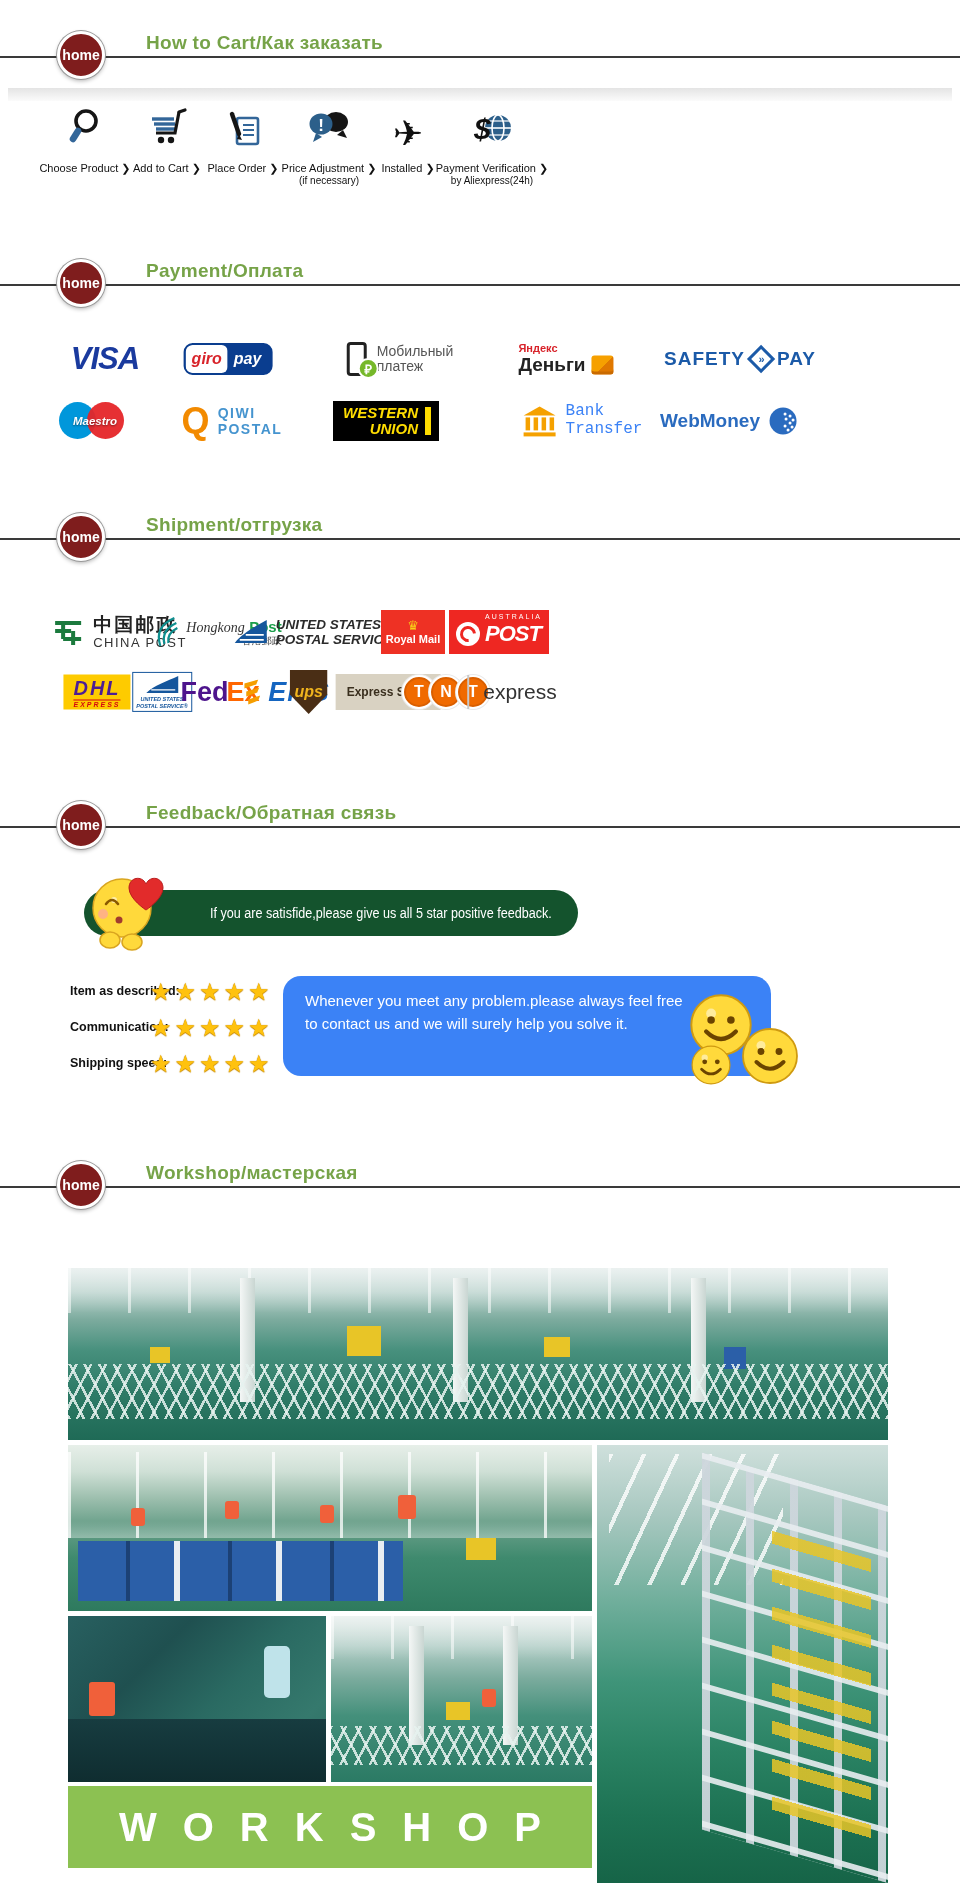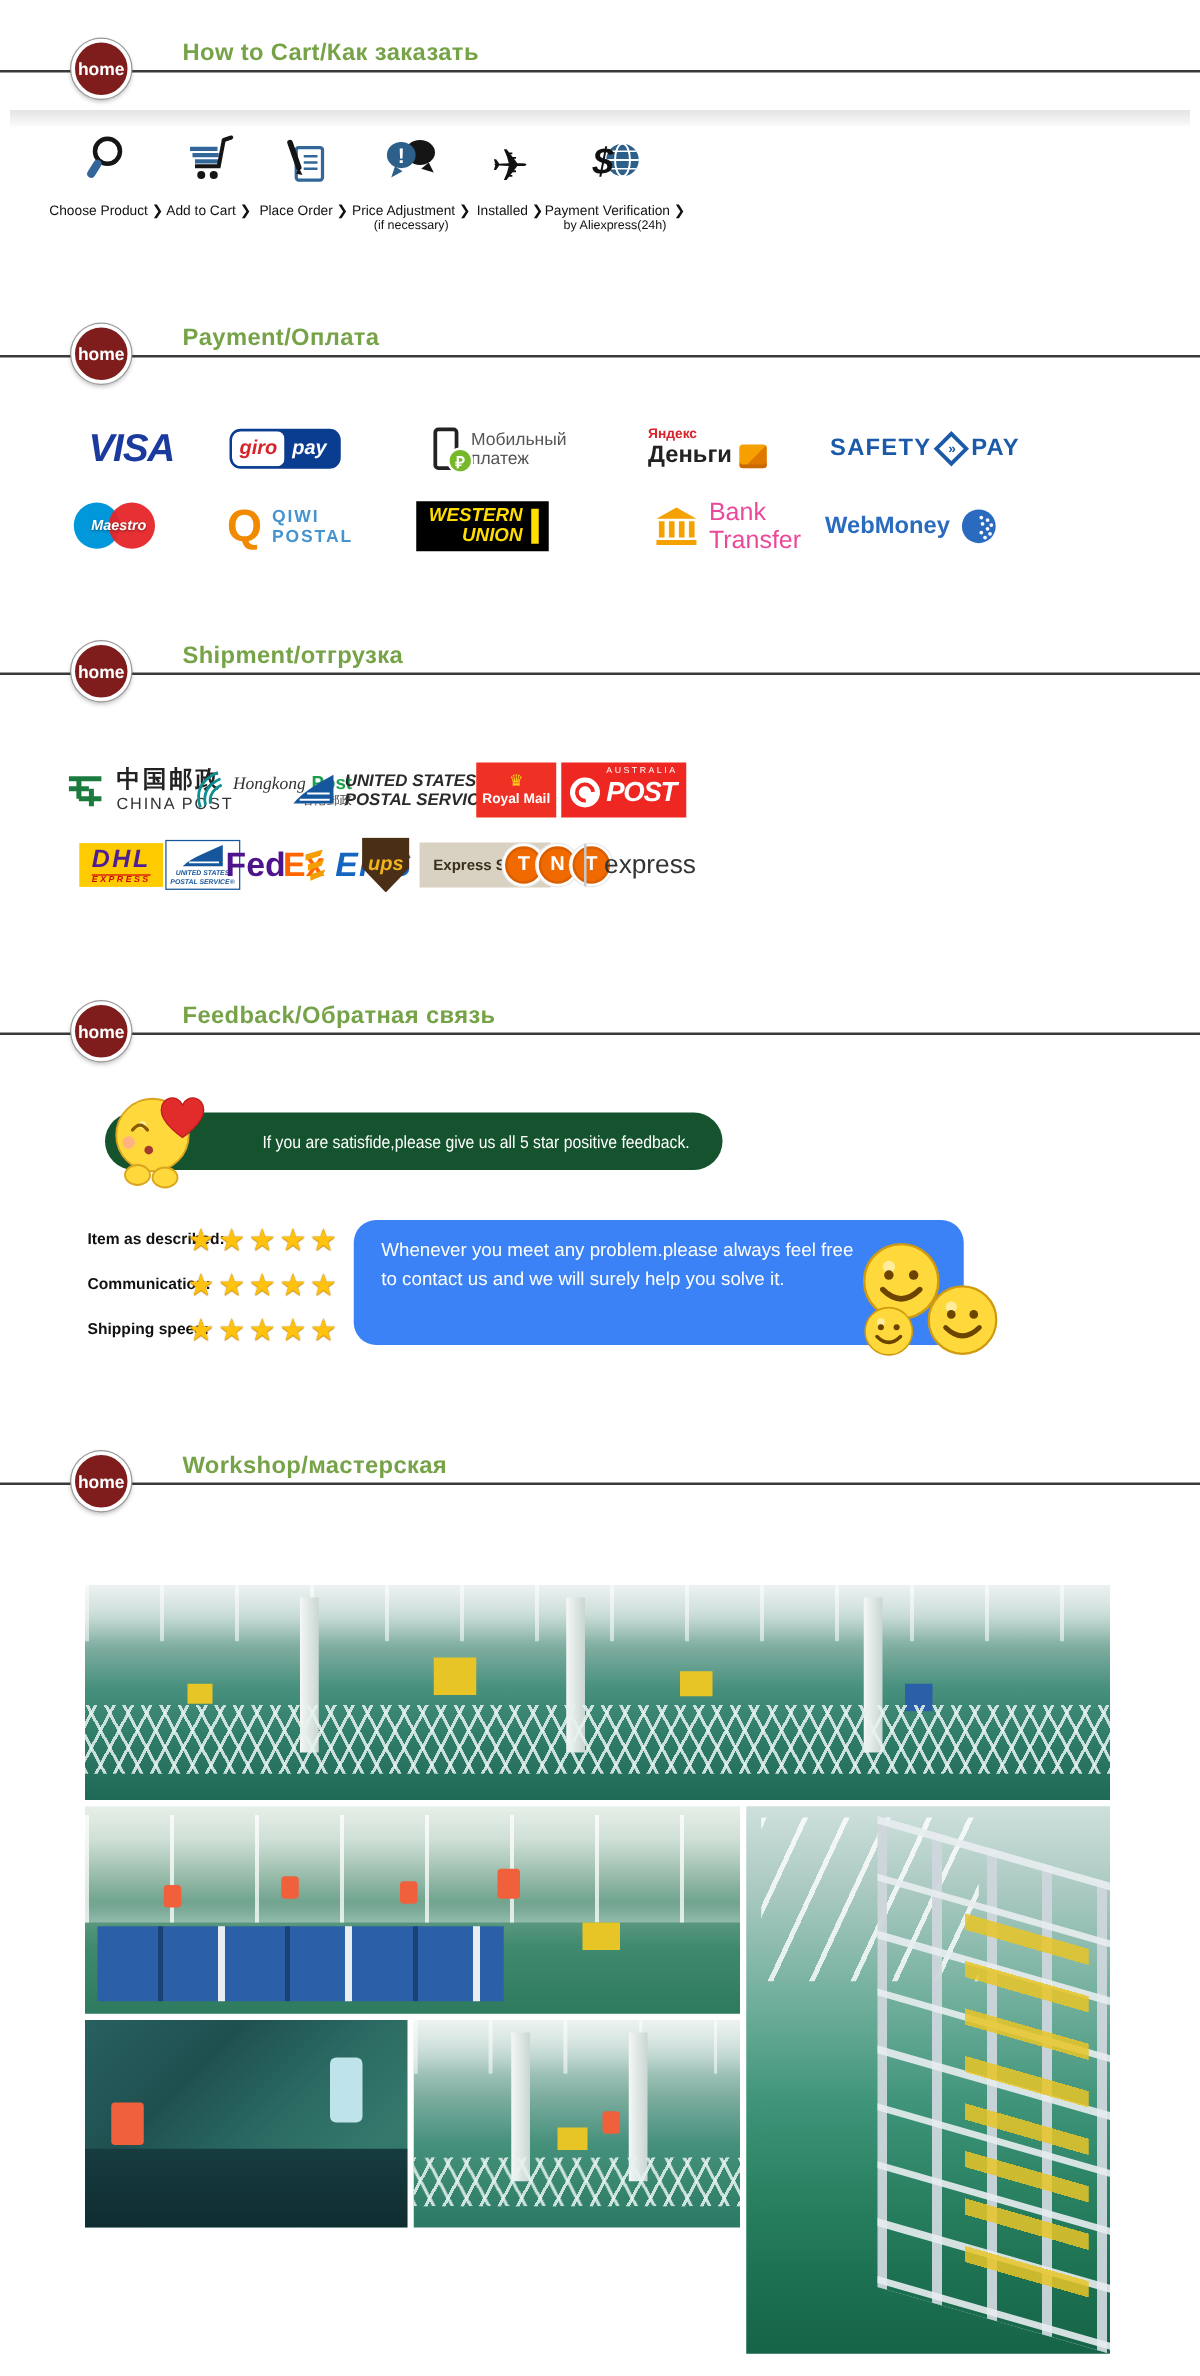--- a/index.html
+++ b/index.html
@@ -62,21 +62,21 @@
   .maestro .mc { position:absolute; width:37px; height:37px; border-radius:50%; }
   .maestro .c-blue { left:0; background:#0097db; }
   .maestro .c-red { left:28px; background:#e52528; opacity:.95; }
   .maestro .mtext { position:absolute; left:0; right:0; top:13px; text-align:center; color:#fff;
     font-style:italic; font-weight:bold; font-size:11.5px; text-shadow:0 1px 2px rgba(0,0,0,.45); z-index:2; }
   .qiwi-q { font-size:36px; font-weight:bold; color:#f28a00; line-height:.9; }
   .qiwi-text { color:#4594cf; font-weight:bold; font-size:14px; letter-spacing:1.5px; line-height:1.15; }
   .wu { background:#000; color:#ffdd00; height:40px; display:flex; align-items:center; gap:7px; padding:0 8px 0 10px; }
   .wu-lines { font-weight:bold; font-style:italic; font-size:15px; line-height:1.05; text-align:right; }
   .wu-bars { width:6px; height:28px; border-left:3px solid #ffdd00; border-right:3px solid #ffdd00; }
-  .bank-text { color:#ec4899; font-size:20px; line-height:1.1; }
+  .bank-text { color:#3b82f6; font-size:16px; line-height:1.1;font-family:Liberation Mono, monospace; }
   .wm-text { color:#2a6bbf; font-weight:bold; font-size:19px; }
 
   .cp-cn { font-size:19px; color:#222; font-weight:bold; letter-spacing:2px; line-height:1.15; }
   .cp-en { font-size:13px; color:#333; letter-spacing:1.5px; }
   .hk-line { white-space:nowrap; }
   .hk-i { font-family:"Liberation Serif", serif; font-style:italic; font-size:14px; color:#333; }
   .hk-post { color:#1a9e4a; font-weight:bold; font-size:15px; }
   .hk-cn { font-size:10px; color:#444; text-align:right; }
   .usps-text { font-style:italic; font-weight:bold; font-size:13.5px; color:#2b2b2b; line-height:1.12; }
   .royal { width:64px; height:44px; background:#ee3124; display:flex; flex-direction:column; align-items:center;
@@ -545,14 +545,15 @@
     <div class="ph4-desk"></div>
   </div>
   <div class="photo" id="ph5">
     <div class="ph-ceil"></div>
     <div class="ph-pillar pp1"></div>
       <div class="ph-pillar pp2"></div>
     <div class="crate" style="left:44%;top:52%;width:24px;height:18px;"></div>
     <div class="vest" style="left:58%;top:44%;"></div>
     <div class="ph-lattice" style="top:66%;height:24%;"></div>
   </div>
+  <div class="ws-banner">WORKSHOP</div>
 
 </div>
 
 </body></html>

